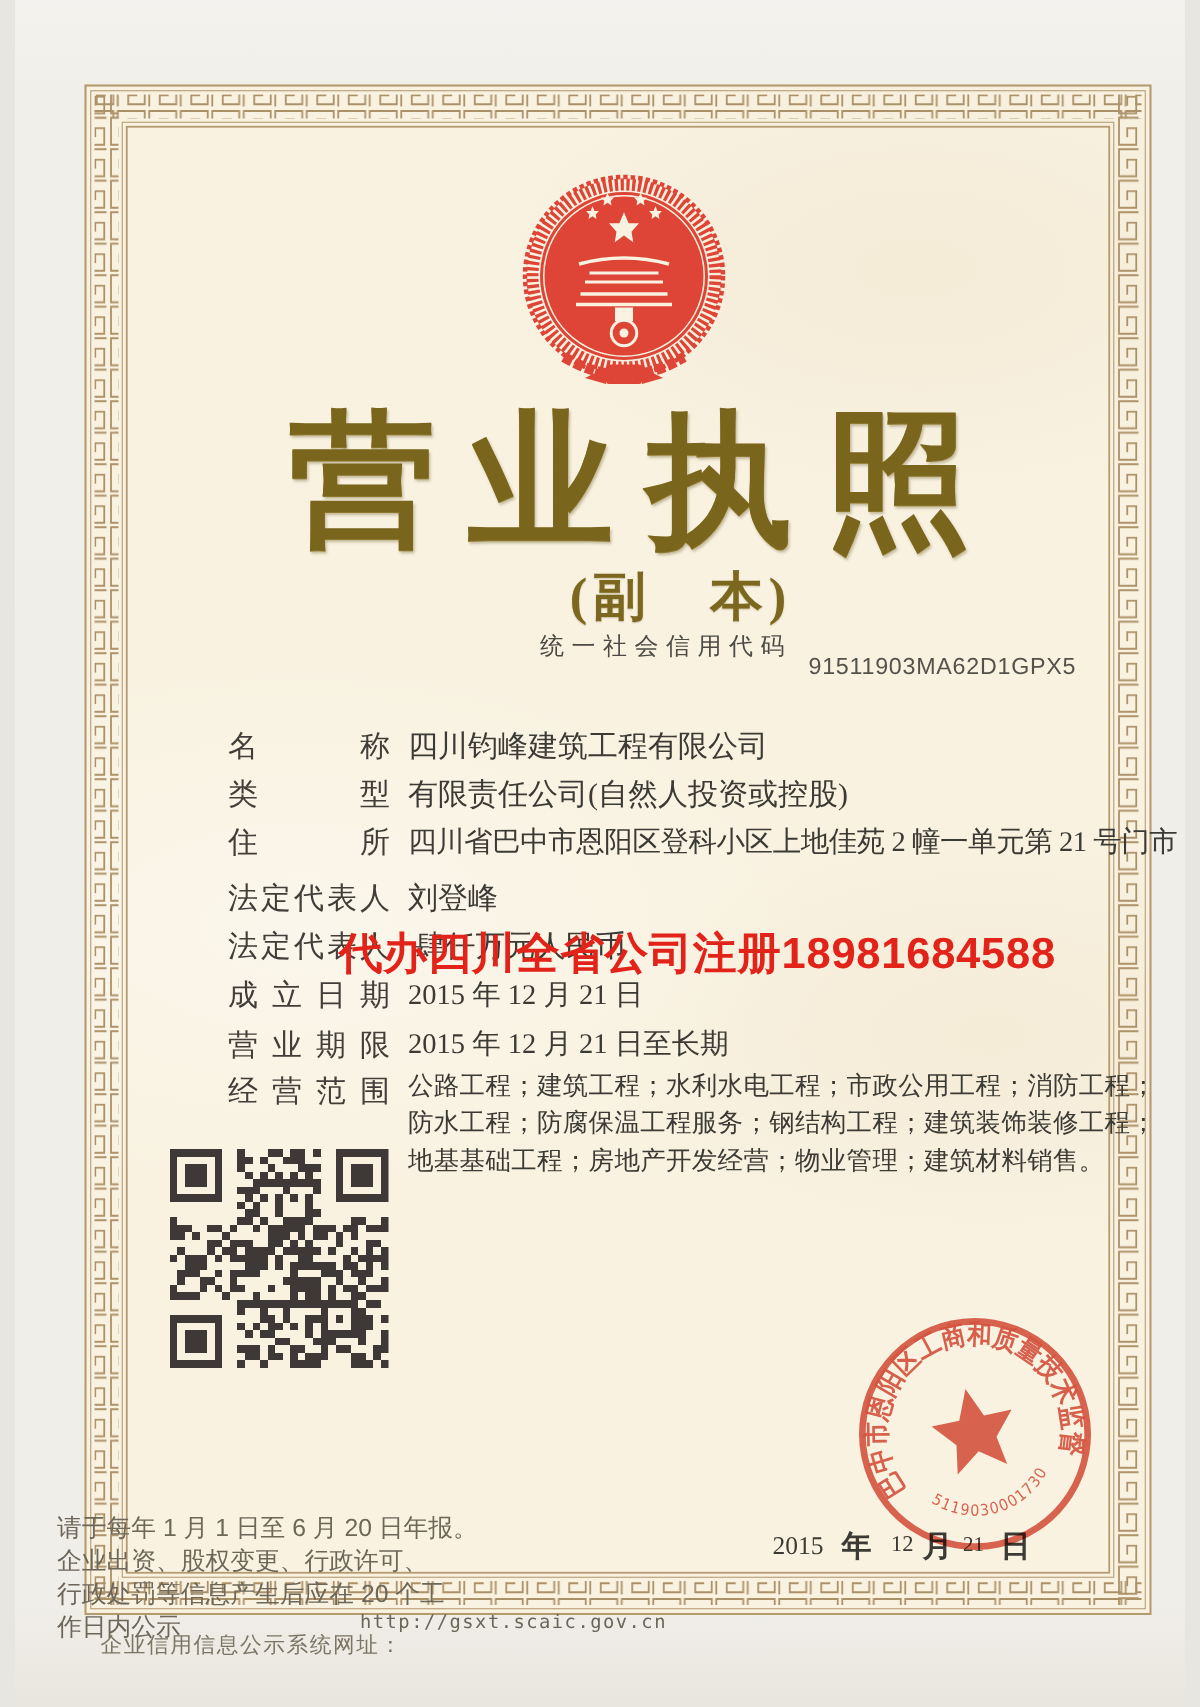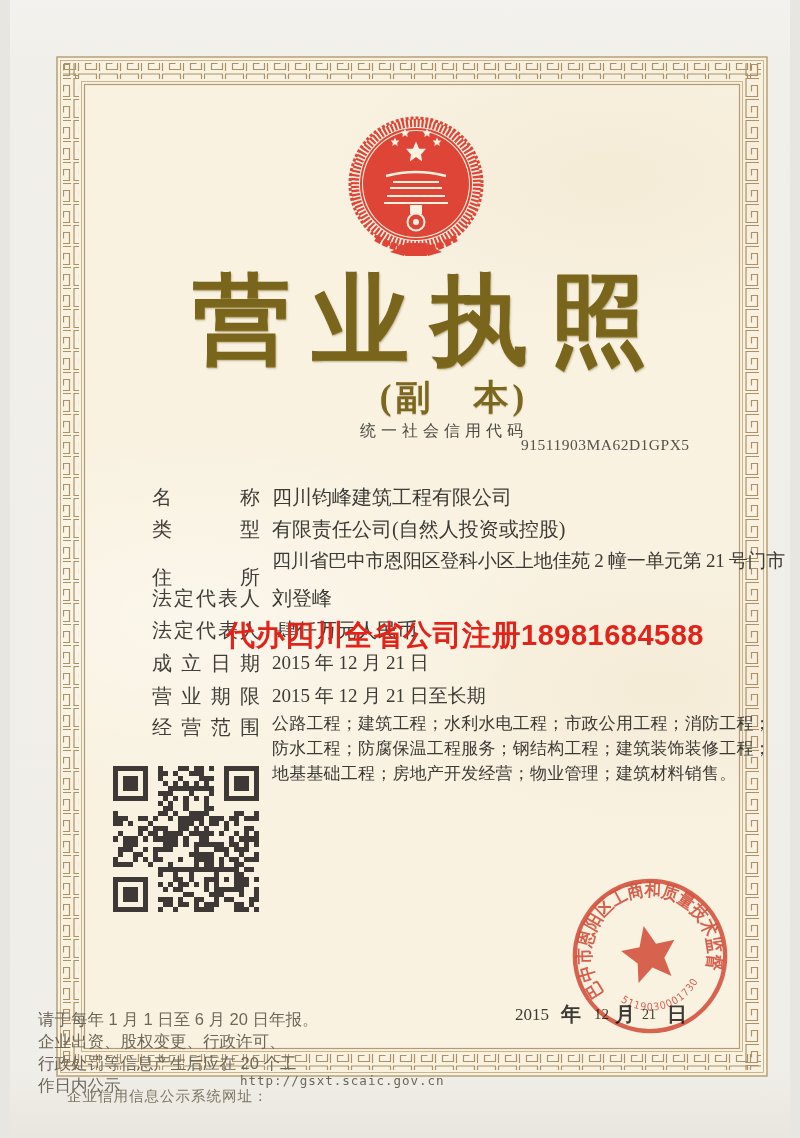--- a/index.html
+++ b/index.html
@@ -19,35 +19,35 @@
   
   .title{position:absolute;left:0;top:270px;width:800px;margin-left:10px;text-align:center;
          font-family:"Liberation Sans","DejaVu Sans",sans-serif;font-weight:900;
          font-size:97px;line-height:100px;letter-spacing:22px;padding-left:22px;box-sizing:border-box;
          color:#7a651c;text-shadow:0 1px 0 #8d772a, 1px 2px 2px rgba(90,72,15,.35);}
   .subtitle{position:absolute;left:0;top:374px;width:800px;margin-left:44px;text-align:center;
          font-weight:700;font-size:35px;color:#7c671e;letter-spacing:4px;
          text-shadow:0 1px 1px rgba(90,72,15,.3);}
   
   .code-label{position:absolute;left:350px;top:421px;font-size:16px;letter-spacing:5px;color:#4c4a45;}
-  .code-value{position:absolute;left:511px;top:436px;font-family:Liberation Serif, serif;
+  .code-value{position:absolute;left:529px;top:436px;font-family:Liberation Sans, sans-serif;
          font-size:15.5px;color:#55524c;letter-spacing:0.5px;}
   
   .f-label{position:absolute;left:142px;width:108px;font-size:20px;color:#413e39;
          text-align:justify;text-align-last:justify;text-justify:inter-character;white-space:normal;}
   .f-value{position:absolute;left:262px;font-size:20px;color:#3c3a35;white-space:nowrap;}
   .f-value.addr{font-size:19px;letter-spacing:-0.3px;}
   .f-value.scope{width:505px;font-size:17px;line-height:24.8px;white-space:normal;letter-spacing:0.2px;}
   
   .qr{position:absolute;left:103px;top:766px;width:146px;height:146px;}
   
   .notice{position:absolute;left:277px;top:857px;font-size:16.5px;letter-spacing:0.5px;color:#4a4742;white-space:nowrap;}
   .reg-label{position:absolute;left:404px;top:934px;font-size:22px;letter-spacing:13px;color:#3f3c37;font-weight:600;}
   
-  .d{position:absolute;color:#3c3a35;font-weight:600;}
+  .d{position:absolute;color:#3c3a35;font-weight:600;margin-top:16px;}
   .d-num{font-size:17px;font-weight:500;}
   .d-unit{font-size:20px;}
   
   .seal{position:absolute;left:556px;top:872px;width:168px;height:168px;transform:rotate(-12deg);
         opacity:.88;mix-blend-mode:multiply;}
   
   .ad{position:absolute;left:216px;top:592px;font-family:"Liberation Sans","DejaVu Sans",sans-serif;
       font-weight:700;font-size:29px;color:#e2231a;white-space:nowrap;letter-spacing:0.5px;margin-top:24px;}
   
   .notes{position:absolute;left:28px;top:1008px;font-family:"Liberation Sans","DejaVu Sans",sans-serif;
@@ -112,21 +112,21 @@
 
   <div class="code-label">统一社会信用代码</div>
   <div class="code-value">91511903MA62D1GPX5</div>
 
   <div class="f-label" style="top:484px">名称</div>
   <div class="f-value" style="top:484px">四川钧峰建筑工程有限公司</div>
 
   <div class="f-label" style="top:516px">类型</div>
   <div class="f-value" style="top:516px">有限责任公司(自然人投资或控股)</div>
 
-  <div class="f-label" style="top:564px">住所</div>
+  <div class="f-label" style="top:548px">住所</div>
   <div class="f-value addr" style="top:548px">四川省巴中市恩阳区登科小区上地佳苑 2 幢一单元第 21 号门市</div>
 
   <div class="f-label" style="top:585px">法定代表人</div>
   <div class="f-value" style="top:585px">刘登峰</div>
 
   <div class="f-label" style="top:617px">法定代表人</div>
   <div class="f-value" style="top:617px;left:267px">肆仟万元人民币</div>
 
   <div class="f-label" style="top:650px">成立日期</div>
   <div class="f-value" style="top:650px;font-size:19px">2015 年 12 月 21 日</div>

